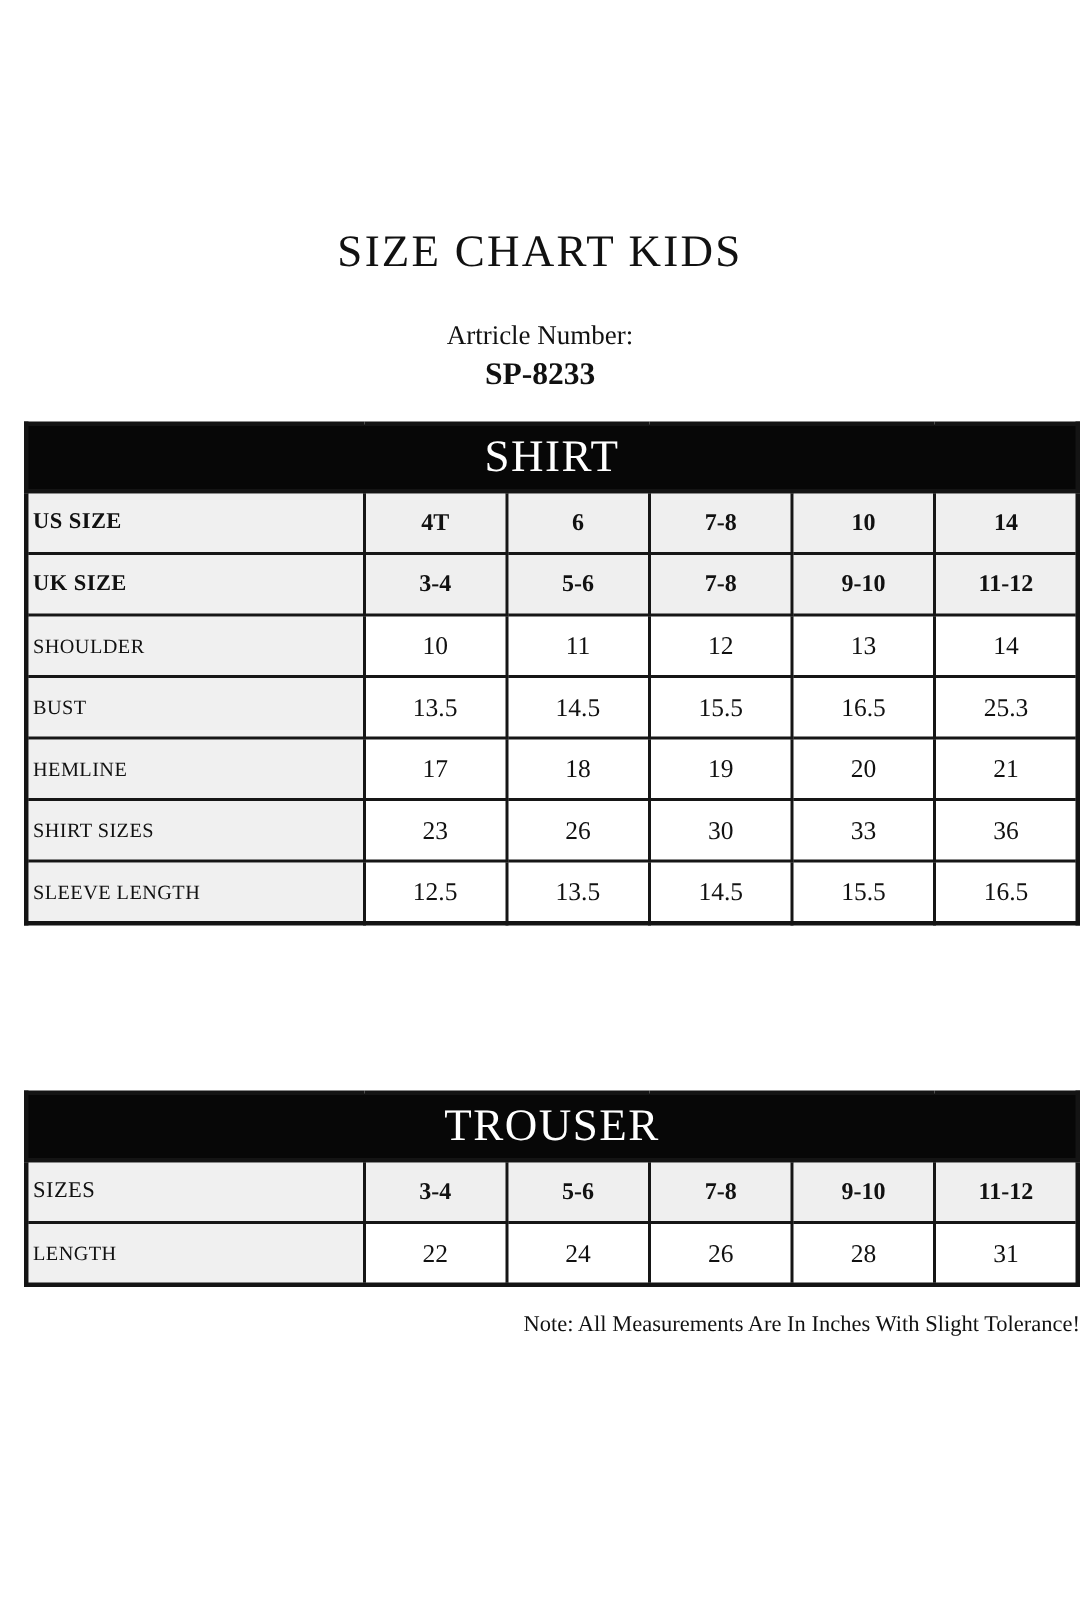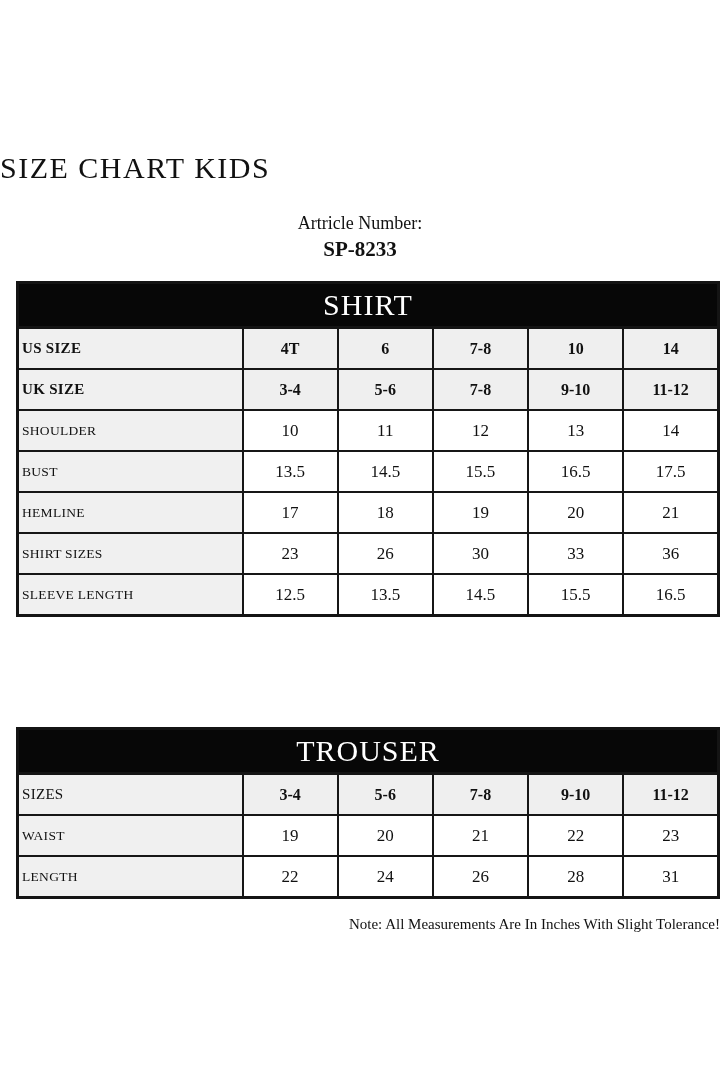--- a/index.html
+++ b/index.html
@@ -12,21 +12,21 @@
   .page {
     position: relative;
     width: 720px;
     height: 1080px;
     background: #ffffff;
     overflow: hidden;
   }
   .title {
     margin: 0;
     padding-top: 151px;
-    text-align: left;
+    text-align: center;
     font-size: 30px;
     font-weight: 400;
     letter-spacing: 1.5px;
     line-height: 34px;
   }
   .article-label {
     margin-top: 27px;
     text-align: center;
     font-size: 18px;
     line-height: 22px;
@@ -140,21 +140,21 @@
           <td class="value-cell">12</td>
           <td class="value-cell">13</td>
           <td class="value-cell">14</td>
         </tr>
         <tr>
           <td class="label-cell">BUST</td>
           <td class="value-cell">13.5</td>
           <td class="value-cell">14.5</td>
           <td class="value-cell">15.5</td>
           <td class="value-cell">16.5</td>
-          <td class="value-cell">17.5</td>
+          <td class="value-cell">25.3</td>
         </tr>
         <tr>
           <td class="label-cell">HEMLINE</td>
           <td class="value-cell">17</td>
           <td class="value-cell">18</td>
           <td class="value-cell">19</td>
           <td class="value-cell">20</td>
           <td class="value-cell">21</td>
         </tr>
         <tr>
@@ -193,28 +193,20 @@
     <tbody id="trouser-tbody">
         <tr class="emph">
           <td class="label-cell">SIZES</td>
           <td class="value-cell">3-4</td>
           <td class="value-cell">5-6</td>
           <td class="value-cell">7-8</td>
           <td class="value-cell">9-10</td>
           <td class="value-cell">11-12</td>
         </tr>
         <tr>
-          <td class="label-cell">WAIST</td>
-          <td class="value-cell">19</td>
-          <td class="value-cell">20</td>
-          <td class="value-cell">21</td>
-          <td class="value-cell">22</td>
-          <td class="value-cell">23</td>
-        </tr>
-        <tr>
           <td class="label-cell">LENGTH</td>
           <td class="value-cell">22</td>
           <td class="value-cell">24</td>
           <td class="value-cell">26</td>
           <td class="value-cell">28</td>
           <td class="value-cell">31</td>
         </tr>
       </tbody>
   </table>
 

